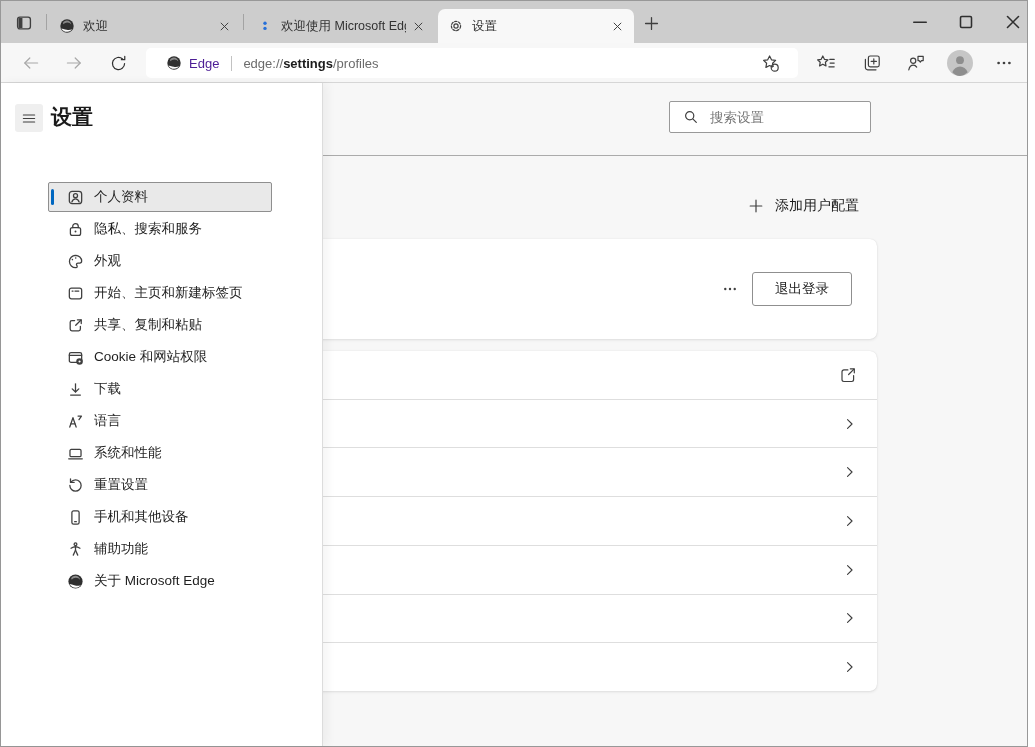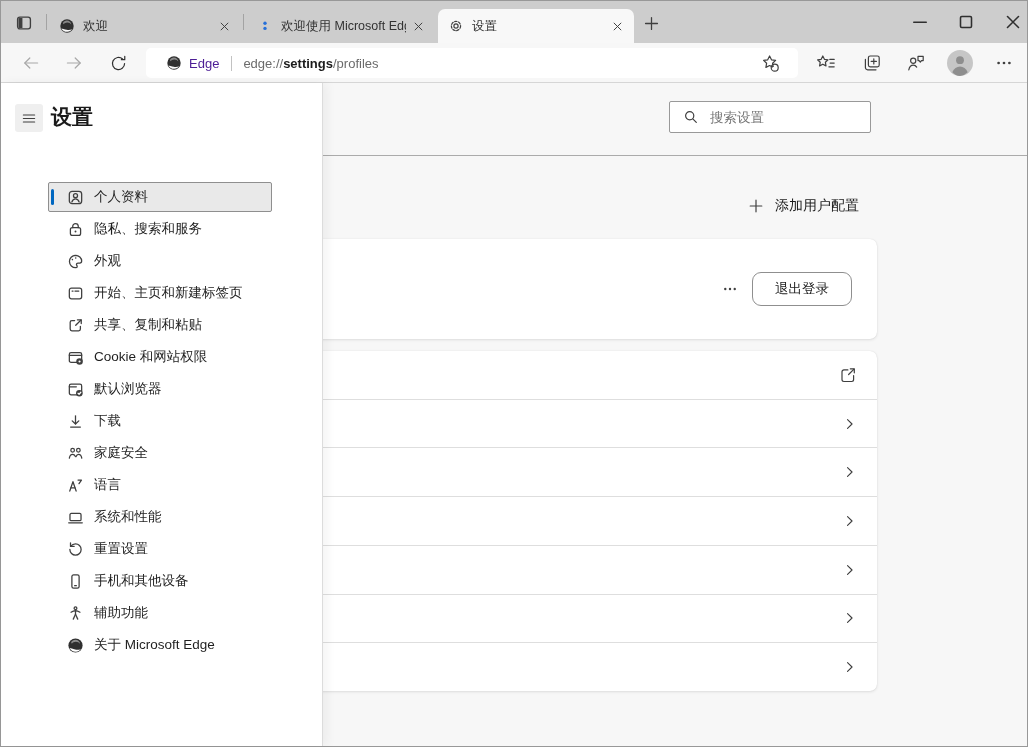--- a/index.html
+++ b/index.html
@@ -40,21 +40,21 @@
   .page{position:absolute;left:0;top:82px;right:0;bottom:0;background:#f7f7f7;}
   .hdr-divider{position:absolute;left:0;top:72px;right:0;height:1px;background:#ababab;}
   .searchbox{position:absolute;left:668px;top:18px;width:202px;height:32px;background:#fff;border:1px solid #999;border-radius:2px;box-sizing:border-box;display:flex;align-items:center;}
   .searchbox input{border:none;outline:none;background:transparent;font-size:13.5px;color:#000000;width:150px;margin-left:9px;font-family:inherit;}
   .searchbox input::placeholder{color:#767676;opacity:1;}
   .add-profile{position:absolute;left:747px;top:110px;height:26px;display:flex;align-items:center;gap:11px;background:transparent;border:none;padding:0;font-family:inherit;}
   .add-profile .lbl{font-size:14px;color:#1b1b1b;white-space:nowrap;text-align:right;}
   .card{position:absolute;left:300px;width:576px;background:#fff;border-radius:7px;box-shadow:0 1px 3px rgba(0,0,0,.10),0 0 1px rgba(0,0,0,.12);}
   .card1{top:156px;height:100px;}
   .card2{top:268px;height:340px;display:flex;flex-direction:column;overflow:hidden;}
-  .signout{position:absolute;right:25px;top:33px;width:100px;height:34px;background:#fff;border:1px solid #8f8f8f;border-radius:9px;font-size:13.5px;color:#1b1b1b;font-family:inherit;}
+  .signout{position:absolute;right:25px;top:33px;width:100px;height:34px;background:#fff;border:1px solid #8f8f8f;border-radius:3px;font-size:13.5px;color:#1b1b1b;font-family:inherit;}
   .more-dots{position:absolute;right:138px;top:43px;width:18px;height:14px;background:transparent;border:none;padding:0;display:flex;}
   .lrow{flex:1 1 auto;position:relative;border-bottom:1px solid #dedede;}
   .lrow:last-child{border-bottom:none;}
   .row-ic{position:absolute;right:20px;top:50%;transform:translateY(-50%);display:flex;}
 
   
   .sidebar{position:absolute;left:0;top:0;width:322px;height:100%;background:#fff;border-right:1px solid #dcdcdc;box-shadow:4px 0 10px rgba(0,0,0,.05);box-sizing:border-box;}
   .hamburger{position:absolute;left:14px;top:21px;width:28px;height:28px;background:#efefef;border:none;border-radius:3px;display:flex;align-items:center;justify-content:center;}
   .sb-title{position:absolute;left:50px;top:20px;font-size:21px;font-weight:700;color:#1a1a1a;}
   .nav{position:absolute;left:47px;top:99px;width:224px;}
@@ -388,57 +388,33 @@
             <svg class="ics" width="17" height="17" viewBox="0 0 16 16">
                 <rect x="2.2" y="3.4" width="11.6" height="9.2" rx="1.6"></rect>
                 <path d="M2.2 5.9h11.6"></path>
                 <circle class="fl" cx="11.8" cy="11.8" r="3.1"></circle>
                 <circle class="flw" cx="11.8" cy="11.8" r="1"></circle>
               </svg>
           </span>
           <span class="nlbl">Cookie 和网站权限</span>
         </div>
 
-        <div class="nav-item">
-          <span class="bar"></span>
-          <span class="nic">
-            <svg class="ics" width="17" height="17" viewBox="0 0 16 16">
-                <rect x="2.2" y="3" width="11.6" height="10" rx="1.6"></rect>
-                <path d="M2.2 5.5h6.6"></path>
-                <circle class="fl" cx="11.6" cy="11.6" r="3.1"></circle>
-                <path class="wst" d="m10.4 11.6 1 1 1.6-2"></path>
-              </svg>
-          </span>
-          <span class="nlbl">默认浏览器</span>
-        </div>
 
         <div class="nav-item">
           <span class="bar"></span>
           <span class="nic">
             <svg class="ics" width="17" height="17" viewBox="0 0 16 16">
                 <path d="M8 2.6v7.6"></path>
                 <path d="m4.9 7.4 3.1 3 3.1-3"></path>
                 <path d="M3.4 13.2h9.2"></path>
               </svg>
           </span>
           <span class="nlbl">下载</span>
         </div>
 
-        <div class="nav-item">
-          <span class="bar"></span>
-          <span class="nic">
-            <svg class="ics" width="17" height="17" viewBox="0 0 16 16">
-                <circle cx="5.3" cy="4.9" r="1.7"></circle>
-                <circle cx="10.7" cy="4.9" r="1.7"></circle>
-                <path d="M2.2 12.4c.4-2.2 1.6-3.5 3.1-3.5 1.1 0 2 .7 2.6 1.9"></path>
-                <path d="M8.4 11c.5-1.3 1.4-2.1 2.5-2.1 1.5 0 2.6 1.3 3 3.5"></path>
-              </svg>
-          </span>
-          <span class="nlbl">家庭安全</span>
-        </div>
 
         <div class="nav-item">
           <span class="bar"></span>
           <span class="nic">
             <svg class="ics" width="17" height="17" viewBox="0 0 16 16">
                 <path d="m2.6 13.2 3-8.8 3 8.8"></path>
                 <path d="M3.7 10.3h3.8"></path>
                 <path d="M10.4 2.9h3.2l-2.3 3.4"></path>
               </svg>
           </span>

